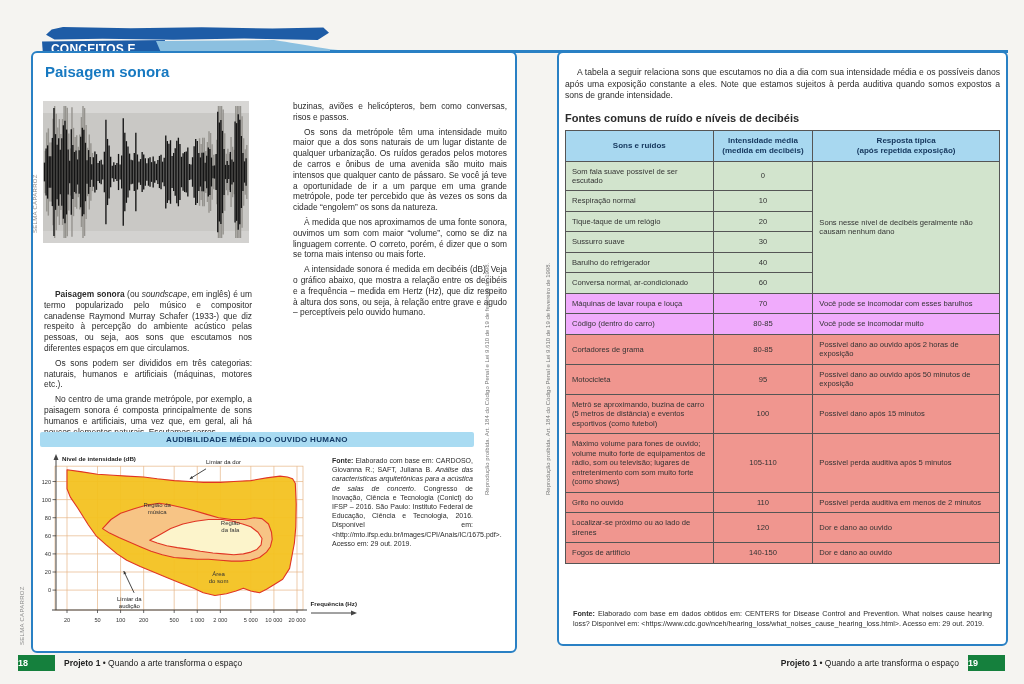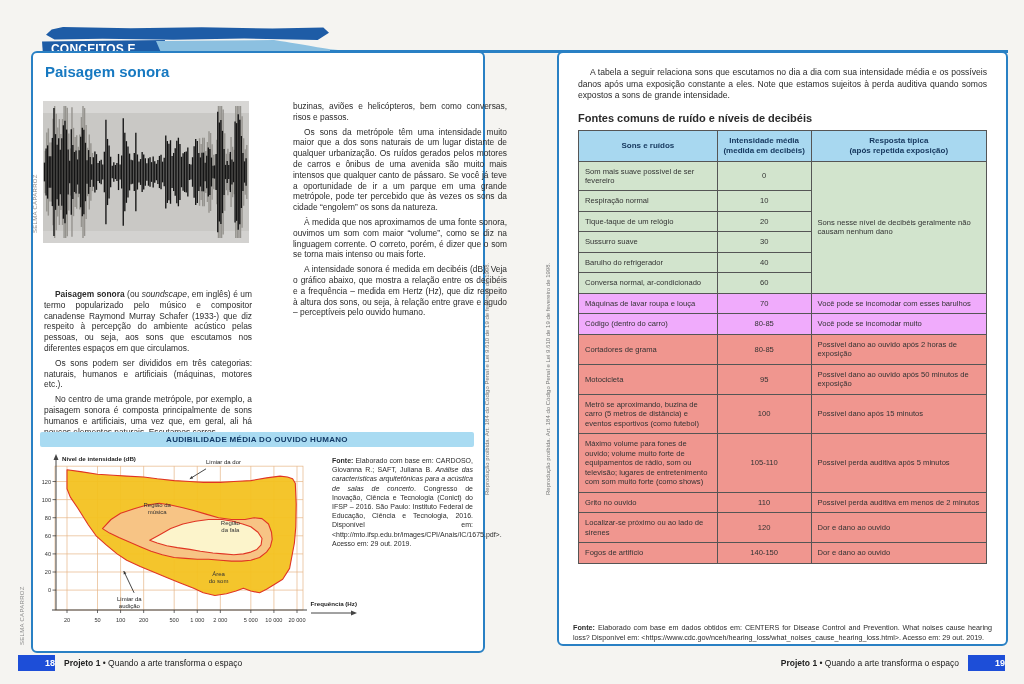--- a/index.html
+++ b/index.html
@@ -7,23 +7,23 @@
   .b{font-weight:bold}.i{font-style:italic}
   
   .top-strip{position:absolute;left:46px;top:27px;width:283px;height:13px;background:#1e5ca6;
     clip-path:polygon(2% 20%,6% 0%,30% 10%,55% 2%,80% 12%,98% 4%,100% 45%,96% 100%,70% 88%,45% 98%,20% 90%,3% 96%,0% 60%);}
   .banner{position:absolute;left:42px;top:40px;width:114px;height:18px;background:#1e5ca6;color:#fff;
     font-weight:bold;font-size:12px;letter-spacing:.2px;line-height:18px;padding-left:9px;
     clip-path:polygon(0 8%,100% 0,98% 94%,1% 100%);}
   .swoosh{position:absolute;left:156px;top:40px;}
   .top-line{position:absolute;left:330px;top:50px;width:678px;height:3px;background:#2980c4;}
   
-  .pagebox{position:absolute;top:51px;background:#fff;border:2px solid #2980c4;border-radius:6px;}
+  .pagebox{position:absolute;top:51px;background:#fff;border:2px solid #2980c4;border-radius:6px;padding-left:32px;}
   #left-box{left:31px;width:450px;height:598px;}
-  #right-box{left:557px;width:451px;height:595px;padding:12px 19px;box-sizing:border-box;}
+  #right-box{left:557px;width:451px;height:595px;padding:12px 6px;box-sizing:border-box;}
   
   .page-title{position:absolute;left:12px;top:10px;font-size:15px;font-weight:bold;color:#1779c1;}
   #wave-wrap{position:absolute;left:10px;top:48px;width:206px;height:142px;}
   .vcredit{position:absolute;writing-mode:vertical-rl;transform:rotate(180deg);font-size:6px;color:#8a8a8a;letter-spacing:.3px;}
   #img-credit{left:-1px;top:60px;height:120px;}
   .col{position:absolute;width:210px;font-size:8.4px;line-height:10.8px;color:#2b2b2b;text-align:justify;}
   #col1{left:11px;top:196px;width:208px;margin-top:40px;}
   #col2{left:231px;top:48px;width:214px;margin-left:29px;}
   .para{margin:0 0 4px 0;}
   .para.ind{text-indent:11px;}
@@ -45,24 +45,24 @@
   .intro{font-size:8.6px;line-height:11.5px;color:#2b2b2b;text-align:justify;text-indent:12px;margin:2px 0 10px 0;}
   .table-title{font-size:11px;font-weight:bold;color:#2b2b2b;margin:0 0 6px 0;}
   #noise-table{width:100%;border-collapse:collapse;}
   #noise-table th{background:#a8d8f0;color:#14365c;font-size:8px;font-weight:bold;text-align:center;
     white-space:pre-line;padding:5px 4px;border:1px solid #555;line-height:1.25;}
   #noise-table td{font-size:7.6px;color:#333;padding:5px 6px;border:1px solid #555;line-height:1.25;vertical-align:middle;}
   #noise-table td.db{text-align:center;}
   tr.green td{background:#d2e4cd;}
   tr.yellow td{background:#f0abfc;}
   tr.red td{background:#f0968f;}
-  #table-fonte{position:absolute;left:14px;right:14px;bottom:2px;font-size:7.2px;line-height:9.4px;}
+  #table-fonte{position:absolute;left:14px;right:14px;bottom:16px;font-size:7.2px;line-height:9.4px;}
   
   .footer{position:absolute;top:655px;height:16px;display:flex;align-items:center;font-size:8.5px;color:#222;}
-  .pagenum{width:37px;height:16px;background:#1d4ed8;color:#fff;font-weight:bold;font-size:9px;text-align:right;line-height:16px;}
+  .pagenum{width:37px;height:16px;background:#15803d;color:#fff;font-weight:bold;font-size:9px;text-align:left;line-height:16px;}
   #footer-left{left:18px;}
   #footer-left .flabel{margin-left:9px;}
   #footer-right{right:19px;}
   #footer-right .flabel{margin-right:9px;}
 </style>
 </head>
 <body>
 
 <div id="canvas">
 
@@ -379,21 +379,21 @@
           <tr>
             <th>Sons e ruídos</th>
             <th>Intensidade média
 (medida em decibéis)</th>
             <th>Resposta típica
 (após repetida exposição)</th>
           </tr>
         </thead>
       <tbody>
           <tr class="green">
-            <td>Som mais suave possível de ser fevereiro</td>
+            <td>Som fala suave possível de ser escutado</td>
             <td class="db">0</td>
             <td rowspan="6">Sons nesse nível de decibéis geralmente não causam nenhum dano</td>
           </tr>
           <tr class="green">
             <td>Respiração normal</td>
             <td class="db">10</td>
           </tr>
           <tr class="green">
             <td>Tique-taque de um relógio</td>
             <td class="db">20</td>

